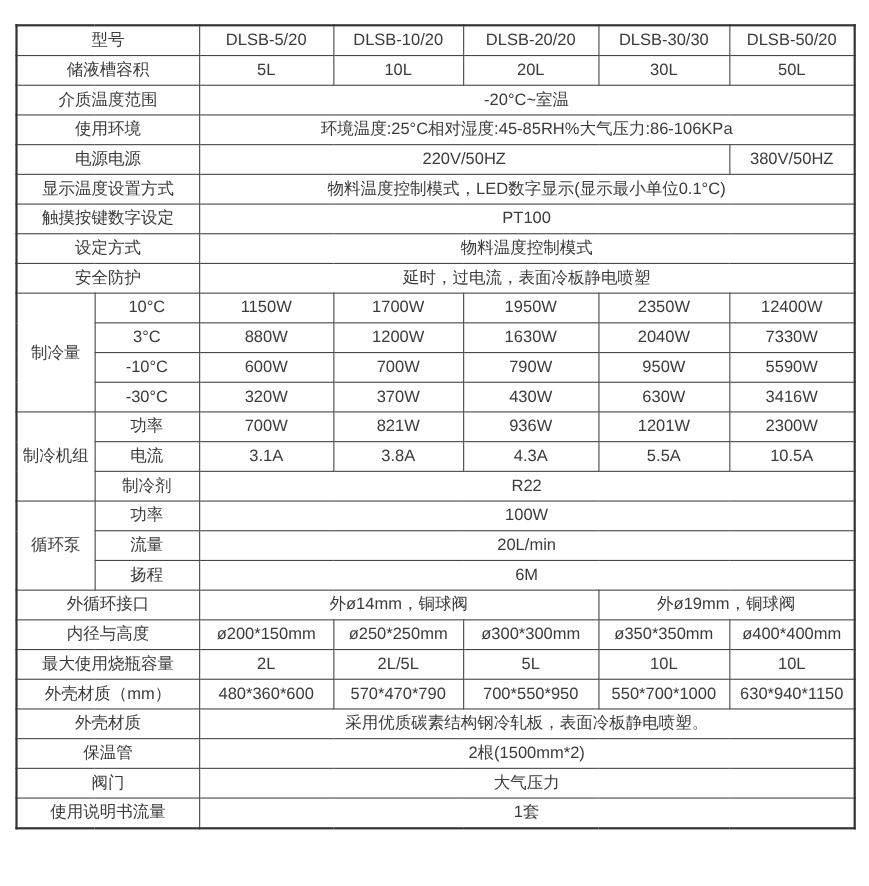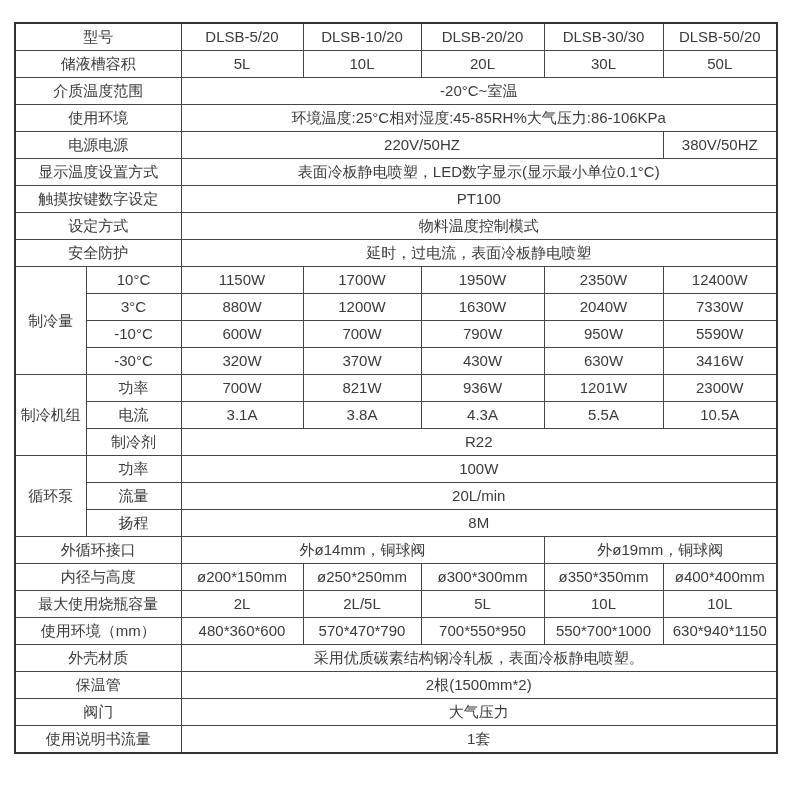--- a/index.html
+++ b/index.html
@@ -79,21 +79,21 @@
       </tr>
 
       <tr>
         <td class="lbl" colspan="2">电源电源</td>
         <td colspan="4">220V/50HZ</td>
         <td>380V/50HZ</td>
       </tr>
 
       <tr>
         <td class="lbl" colspan="2">显示温度设置方式</td>
-        <td colspan="5">表面冷板静电喷塑，LED数字显示(显示最小单位0.1°C)</td>
+        <td colspan="5">物料温度控制模式，LED数字显示(显示最小单位0.1°C)</td>
       </tr>
 
       <tr>
         <td class="lbl" colspan="2">触摸按键数字设定</td>
         <td colspan="5">PT100</td>
       </tr>
 
       <tr>
         <td class="lbl" colspan="2">设定方式</td>
         <td colspan="5">物料温度控制模式</td>
@@ -171,21 +171,21 @@
         <td colspan="5">100W</td>
       </tr>
 
       <tr>
         <td>流量</td>
         <td colspan="5">20L/min</td>
       </tr>
 
       <tr>
         <td>扬程</td>
-        <td colspan="5">8M</td>
+        <td colspan="5">6M</td>
       </tr>
 
       <tr>
         <td class="lbl" colspan="2">外循环接口</td>
         <td colspan="3">外ø14mm，铜球阀</td>
         <td colspan="2">外ø19mm，铜球阀</td>
       </tr>
 
       <tr>
         <td class="lbl" colspan="2">内径与高度</td>
@@ -199,21 +199,21 @@
       <tr>
         <td class="lbl" colspan="2">最大使用烧瓶容量</td>
         <td>2L</td>
         <td>2L/5L</td>
         <td>5L</td>
         <td>10L</td>
         <td>10L</td>
       </tr>
 
       <tr>
-        <td class="lbl" colspan="2">使用环境（mm）</td>
+        <td class="lbl" colspan="2">外壳材质（mm）</td>
         <td>480*360*600</td>
         <td>570*470*790</td>
         <td>700*550*950</td>
         <td>550*700*1000</td>
         <td>630*940*1150</td>
       </tr>
 
       <tr>
         <td class="lbl" colspan="2">外壳材质</td>
         <td colspan="5">采用优质碳素结构钢冷轧板，表面冷板静电喷塑。</td>

